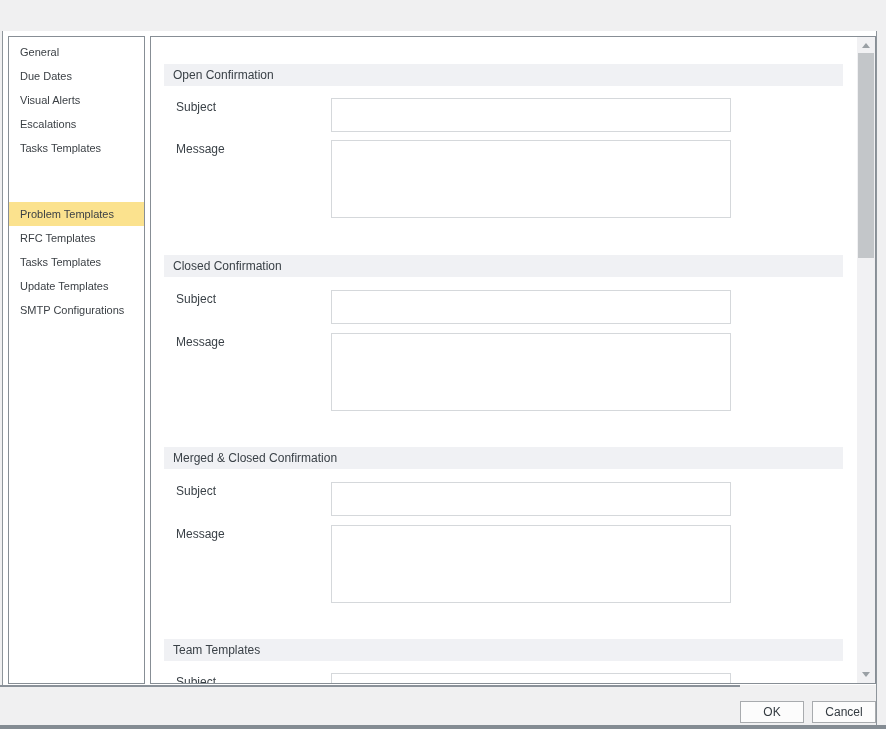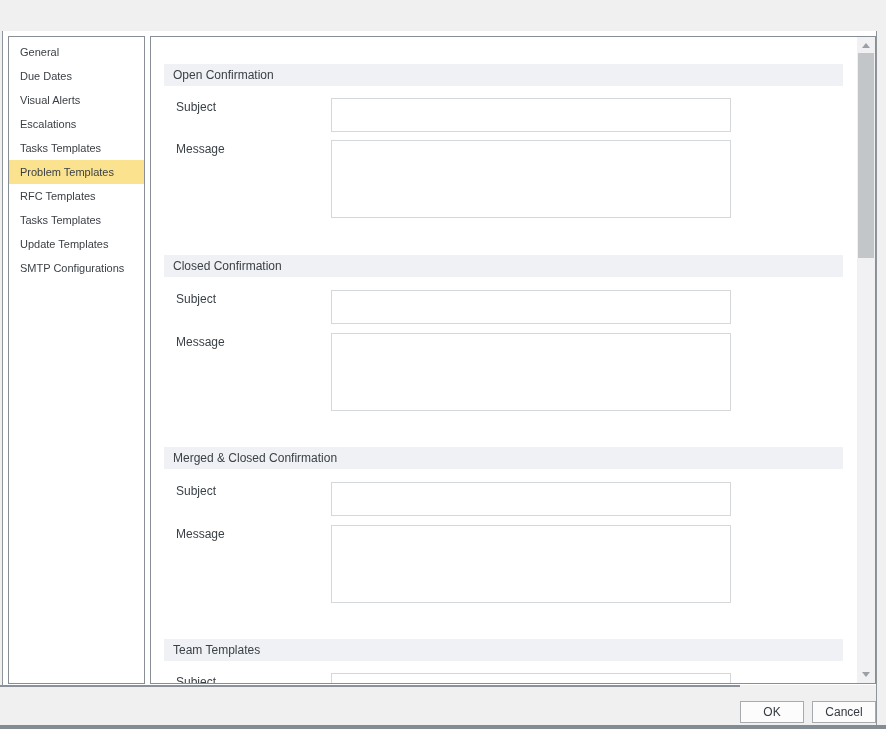--- a/index.html
+++ b/index.html
@@ -23,21 +23,21 @@
   
   .body-white { position:absolute; left:3px; top:31px; width:873px; height:654px; background:#ffffff; }
   .edge-left  { position:absolute; left:2px;  top:31px; width:1px; height:654px; background:#8e959b; }
   .edge-right { position:absolute; left:876px; top:31px; width:1px; height:698px; background:#8e959b; }
 
   
   .sidebar-panel { position:absolute; left:8px; top:36px; width:137px; height:648px;
                    background:#fff; border:1px solid #878e95; padding-top:3px; }
   .side-item { height:24px; line-height:24px; padding-left:11px; font-size:11px; color:#3a3f44;
                white-space:nowrap; cursor:default; }
-  .side-item.selected { background:#fbe28e; }
+  .side-item.selected { background:#fbe28e;margin-top:42px; }
 
   
   .content-panel { position:absolute; left:150px; top:36px; width:726px; height:648px;
                    background:#fff; border:1px solid #878e95; overflow:hidden; }
   .scroll-content { position:absolute; left:0; top:0; right:18px; bottom:0; overflow:hidden; }
   .sec-header { margin-left:13px; width:679px; height:22px; background:#f0f1f4;
                 line-height:22px; padding-left:9px; font-size:12px; color:#3a4147; }
   .row { margin-left:25px; display:flex; }
   .flabel { width:155px; font-size:12px; color:#3a4147; padding-top:2px; }
   .fld-subject { width:400px; height:34px; border:1px solid #d5d8db; background:#fff;

